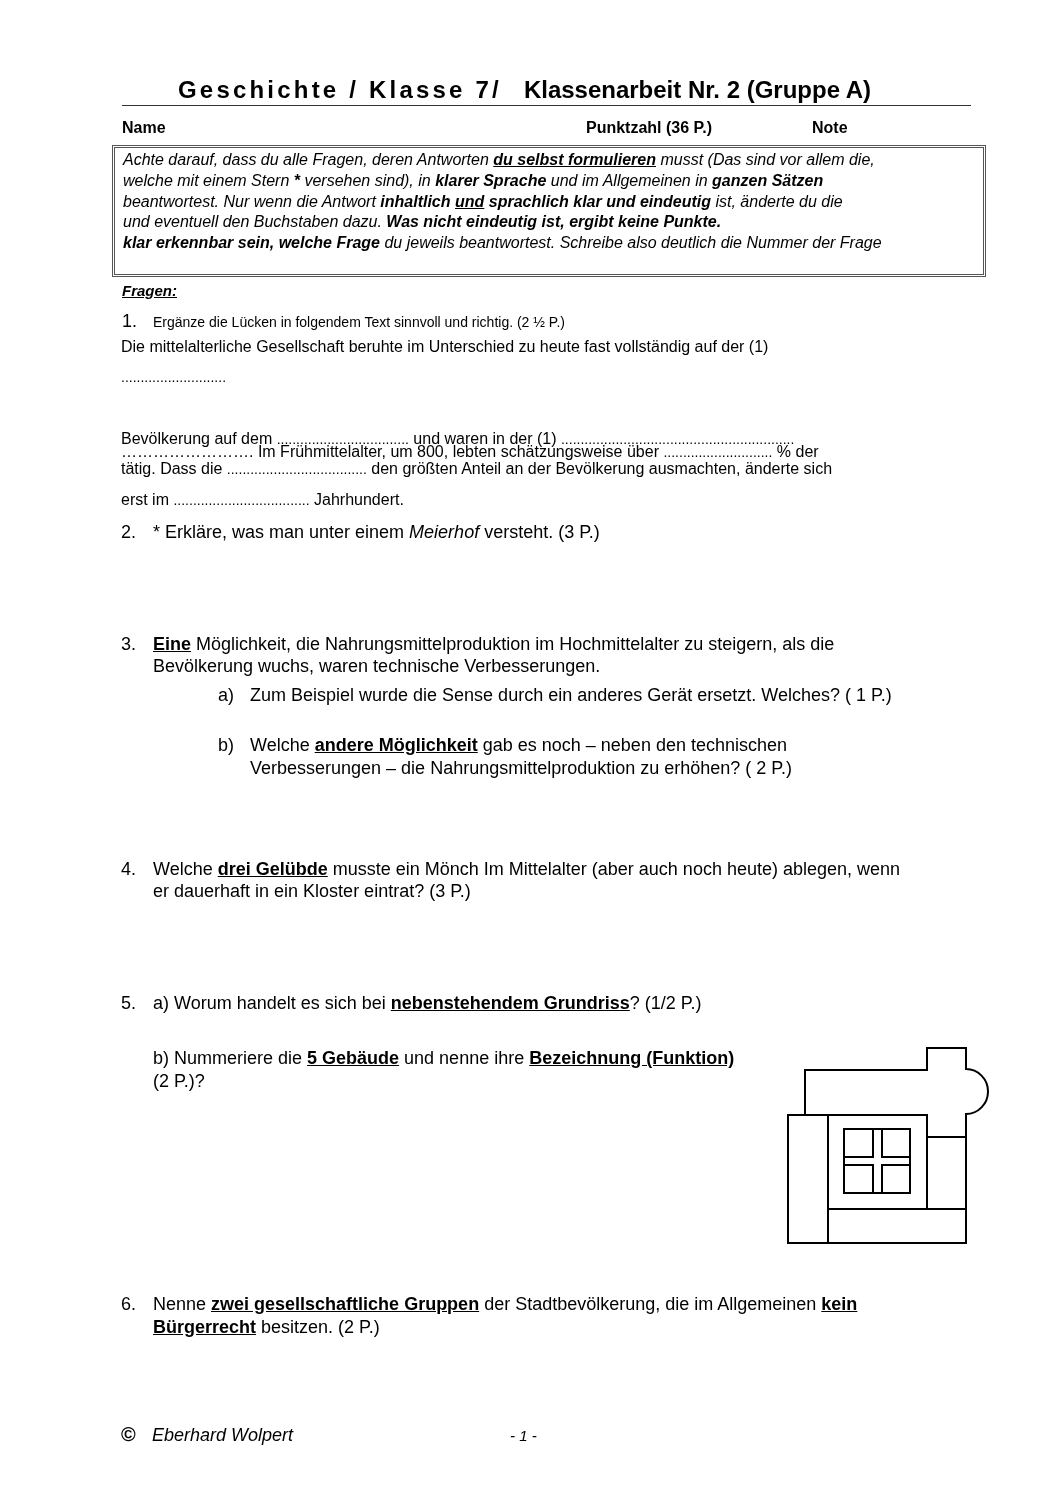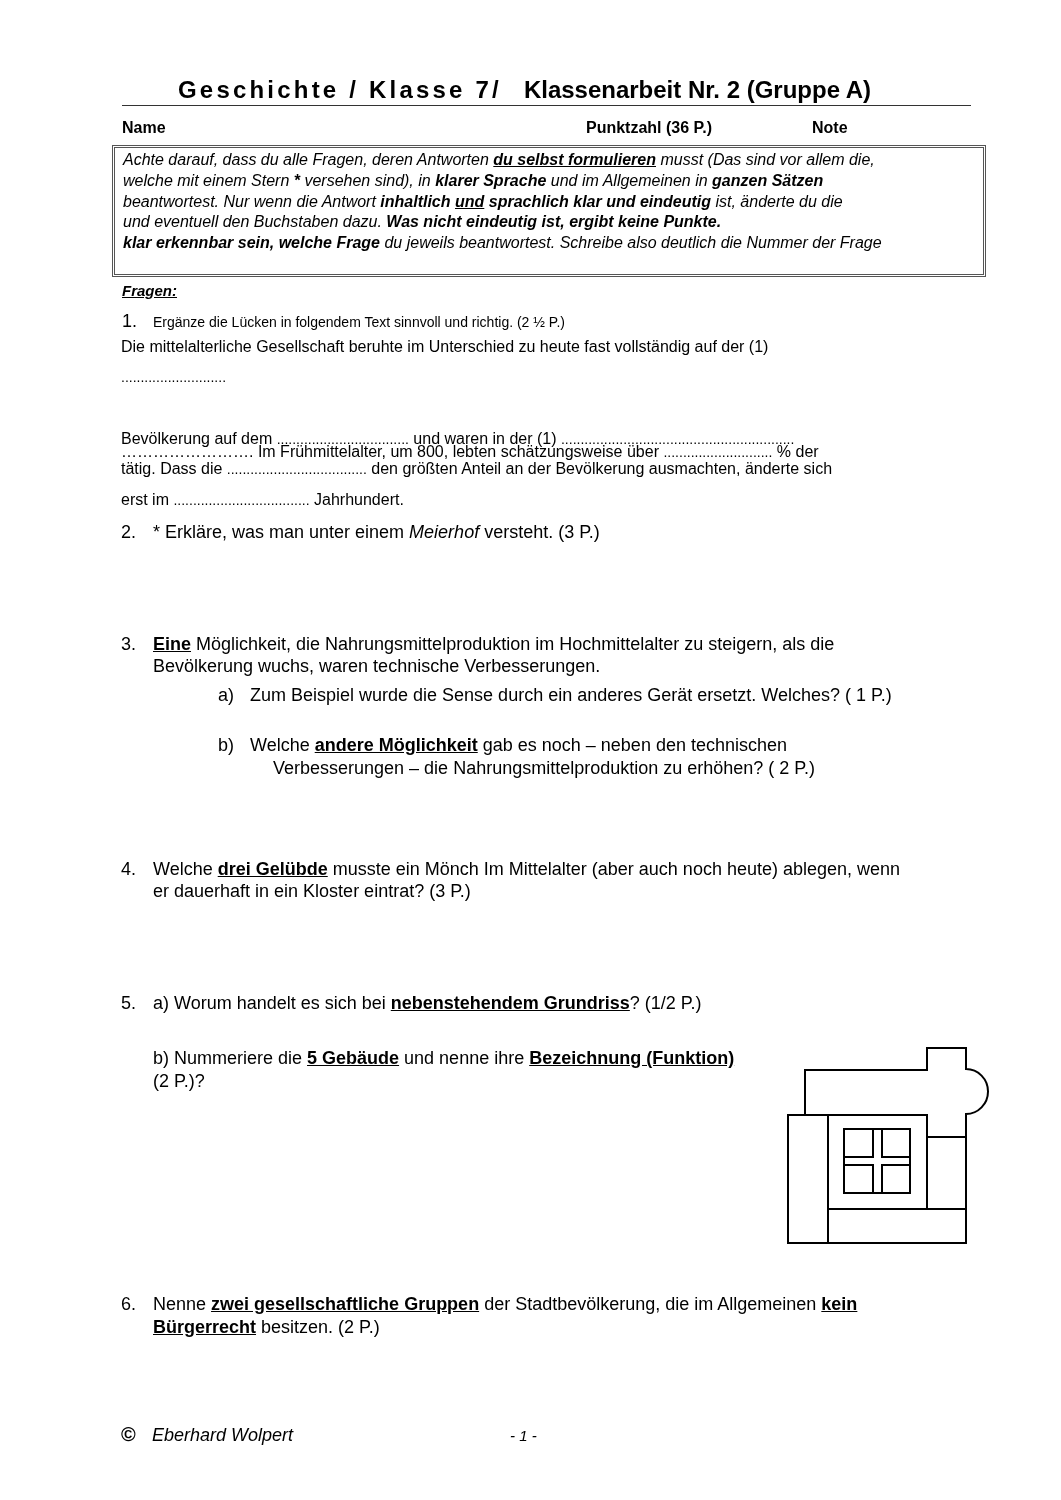--- a/index.html
+++ b/index.html
@@ -59,21 +59,21 @@
 <div class="abs q" style="left:121px; top:522px;">2.</div>
 <div class="abs q" style="left:153px; top:522px;"><span>* Erkläre, was man unter einem </span><i>Meierhof</i><span>  versteht.  (3 P.)</span></div>
 
 <div class="abs q" style="left:121px; top:634px;">3.</div>
 <div class="abs q" style="left:153px; top:634px;"><span class="u">Eine</span><span> Möglichkeit, die Nahrungsmittelproduktion im Hochmittelalter zu steigern, als die</span></div>
 <div class="abs q" style="left:153px; top:656px;">Bevölkerung wuchs, waren technische Verbesserungen.</div>
 <div class="abs q" style="left:218px; top:685px;">a)</div>
 <div class="abs q" style="left:250px; top:685px;">Zum Beispiel wurde die Sense durch ein anderes Gerät ersetzt. Welches? ( 1 P.)</div>
 <div class="abs q" style="left:218px; top:735px;">b)</div>
 <div class="abs q" style="left:250px; top:735px;"><span>Welche </span><span class="u">andere Möglichkeit</span><span> gab es noch – neben den technischen</span></div>
-<div class="abs q" style="left:250px; top:758px;margin-left:23px;">Verbesserungen – die Nahrungsmittelproduktion zu erhöhen? ( 2 P.)</div>
+<div class="abs q" style="left:250px; top:758px;">Verbesserungen – die Nahrungsmittelproduktion zu erhöhen? ( 2 P.)</div>
 
 <div class="abs q" style="left:121px; top:859px;">4.</div>
 <div class="abs q" style="left:153px; top:859px;"><span>Welche </span><span class="u">drei Gelübde</span><span> musste ein Mönch Im Mittelalter (aber auch noch heute) ablegen, wenn</span></div>
 <div class="abs q" style="left:153px; top:881px;">er dauerhaft in ein Kloster eintrat? (3 P.)</div>
 
 <div class="abs q" style="left:121px; top:993px;">5.</div>
 <div class="abs q" style="left:153px; top:993px;"><span>a) Worum handelt es sich bei </span><span class="u">nebenstehendem Grundriss</span><span>? (1/2 P.)</span></div>
 <div class="abs q" style="left:153px; top:1048px;"><span>b) Nummeriere die </span><span class="u">5 Gebäude</span><span> und nenne ihre </span><span class="u">Bezeichnung (Funktion)</span></div>
 <div class="abs q" style="left:153px; top:1071px;">(2 P.)?</div>
 

